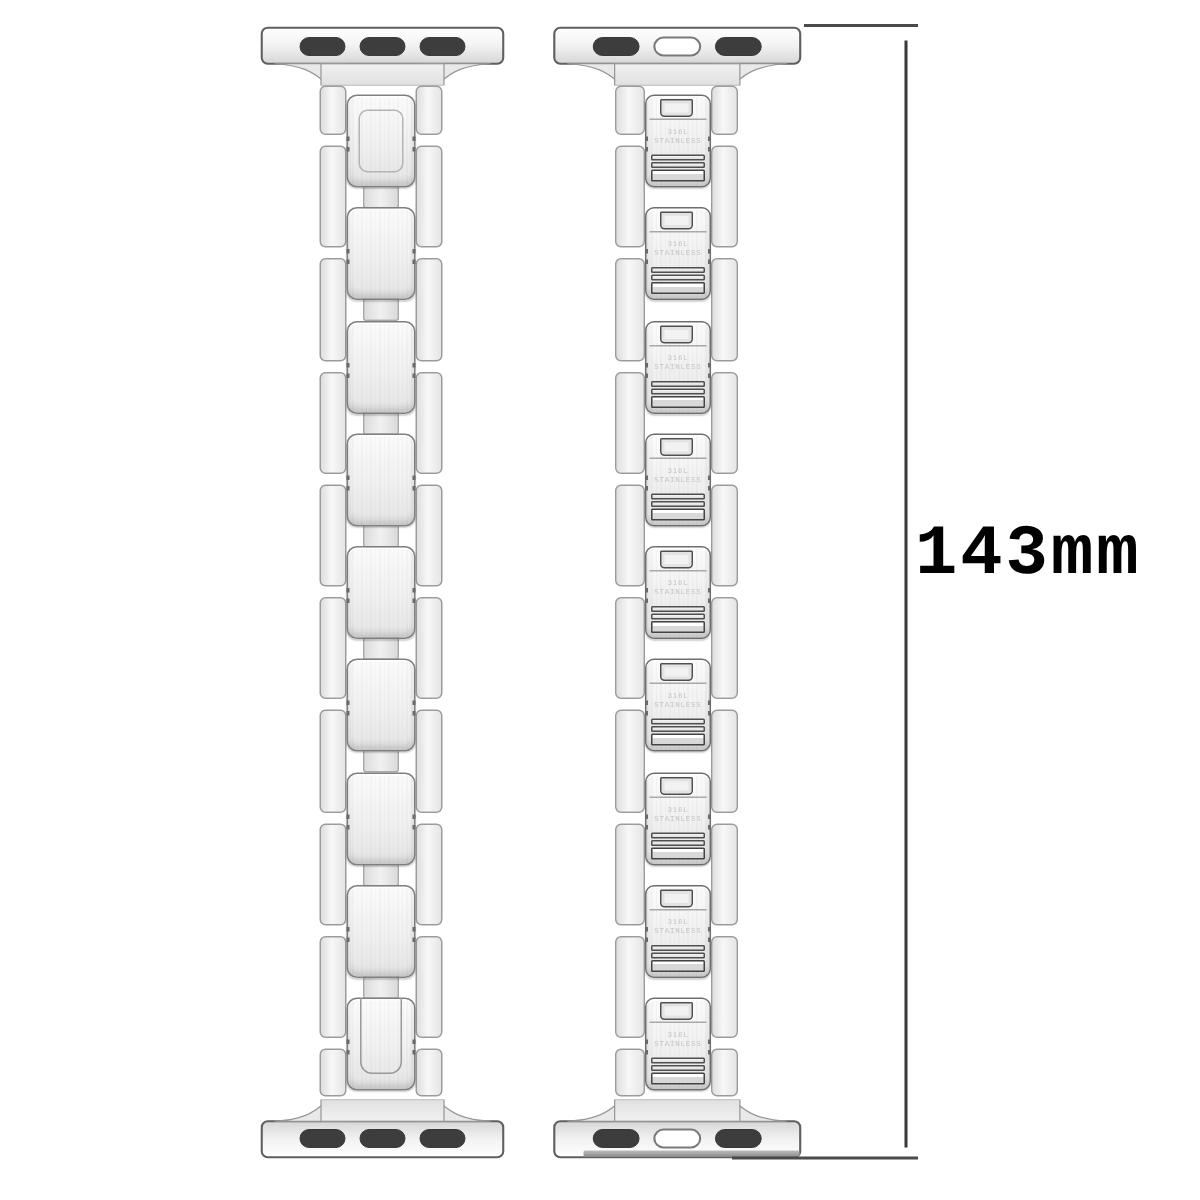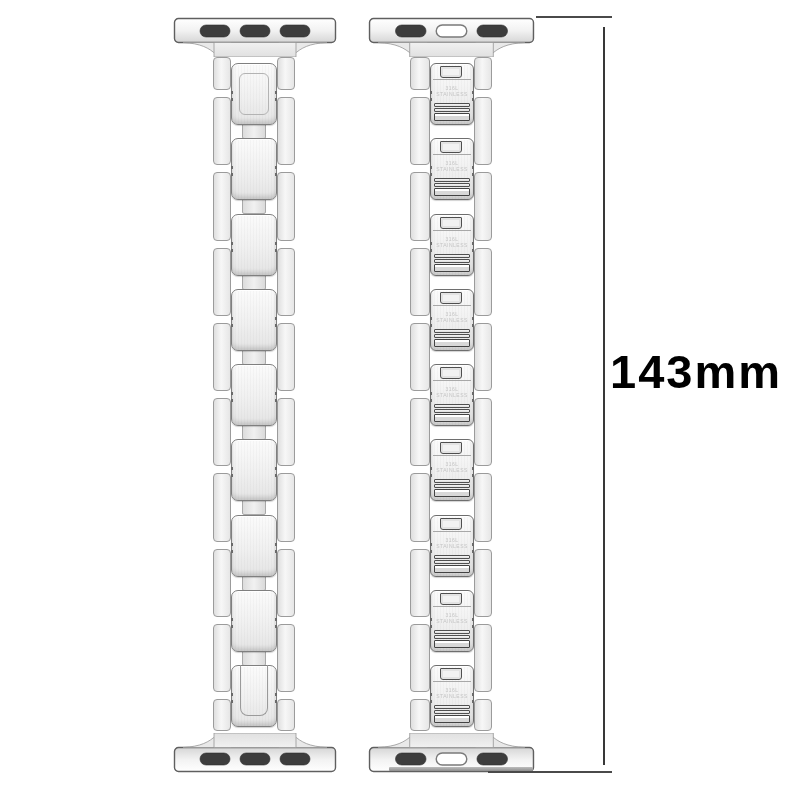--- a/index.html
+++ b/index.html
@@ -1,19 +1,19 @@
 <!DOCTYPE html>
 <html style="--bg: #ffffff; --labelText: #000000; --engrave: #c4c4c4;"><head>
 <meta charset="utf-8">
 <style>
   html,body{margin:0;padding:0;background:#fff;}
   .scene{
     position:relative;width:800px;height:800px;overflow:hidden;
     background:var(--bg,#ffffff);
-    font-family:Liberation Sans, sans-serif;
+    font-family:Liberation Mono, monospace;
   }
   .band{position:absolute;top:17px;height:760px;}
   #bandFront{left:173px;width:164px;}
   #bandBack{left:368px;width:167px;}
 
   .adapter{position:absolute;left:0;}
   .adapter.bottom{transform:scaleY(-1);}
 
   .rail{
     position:absolute;border:1px solid #9b9b9b;border-radius:4px;

